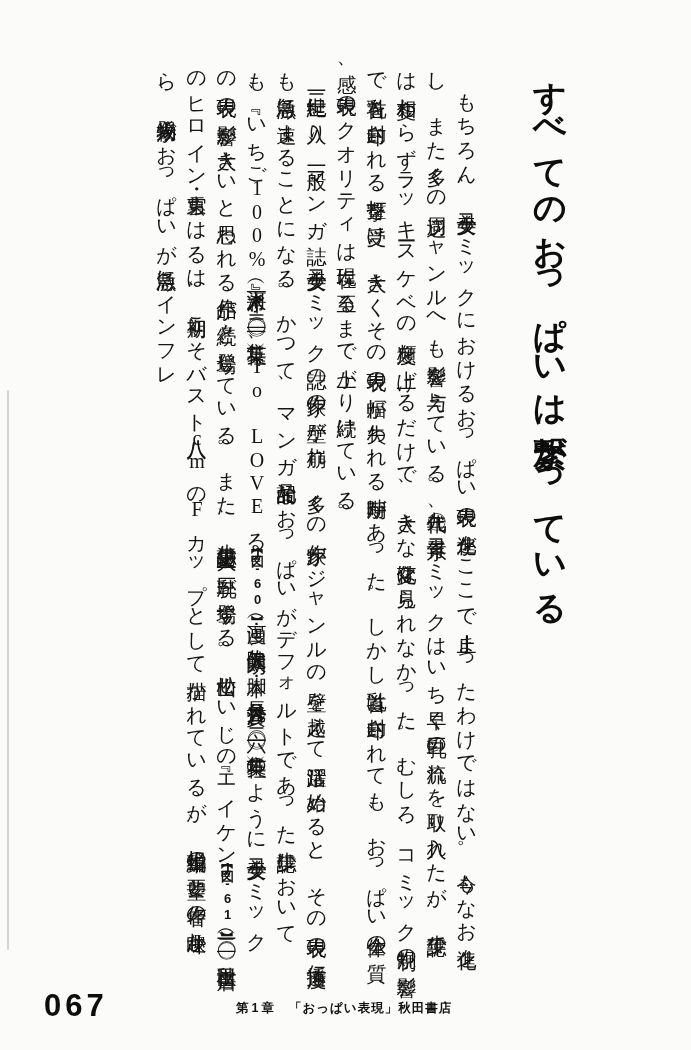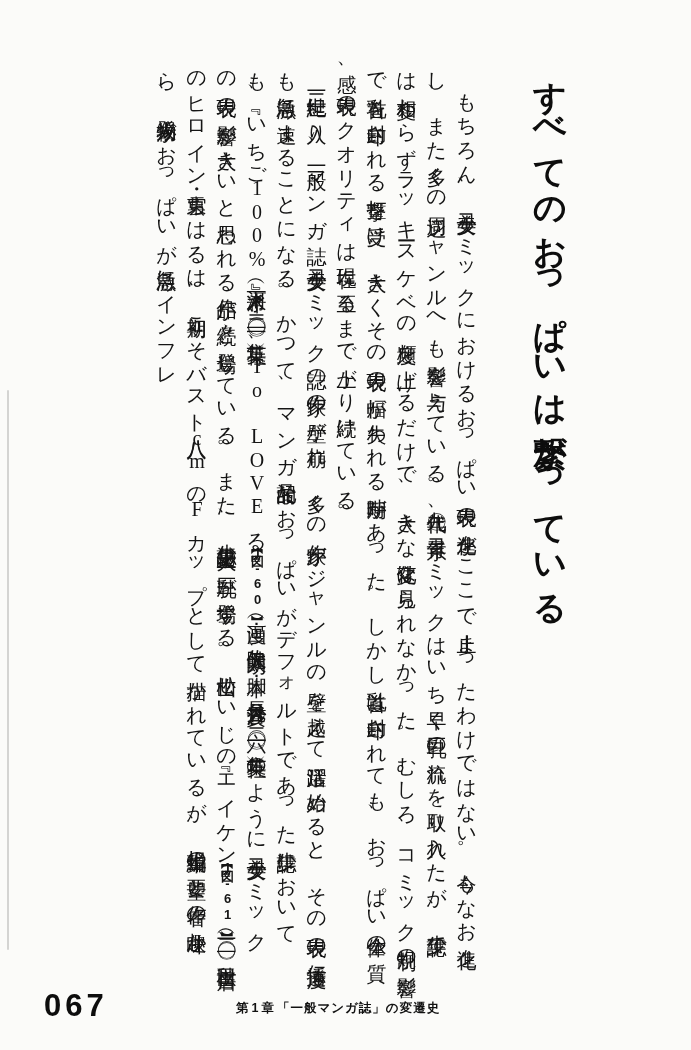--- a/index.html
+++ b/index.html
@@ -40,37 +40,37 @@
     position:absolute;left:44px;top:988px;
     font-family:"Liberation Sans","DejaVu Sans",sans-serif;
     font-weight:700;font-size:31px;letter-spacing:4px;color:#0d0d0d;
   }
   .chapter-line{
     position:absolute;left:236px;top:1000px;
     font-family:"Liberation Sans","DejaVu Sans",sans-serif;
     font-weight:700;font-size:12.5px;color:#111;
     white-space:nowrap;
   }
-  .chapter-line .label{letter-spacing:3px;margin-right:0;}
+  .chapter-line .label{letter-spacing:3px;margin-right:12px;}
   .chapter-line .ctitle{letter-spacing:1px;}
 </style>
 </head>
 <body>
 
 <div class="page">
 
   <div class="edge-line"></div>
 
   <div class="content">
     <h1 class="title">すべてのおっぱいは繋がっている</h1>
     <div>
         <p class="para"><span>もちろん、美少女コミックにおけるおっぱい表現の進化がここで止まったわけではない。今もなお進化し、また多くの周辺ジャンルへも影響を与えている。九〇年代、青年系コミックはいち早く巨乳の流れを取り入れたが、少年誌では相変わらずラッキースケベの頻度を上げるだけで、大きな変化は見られなかった。むしろ、コミック規制の影響で乳首を封印される打撃を受け、大きくその表現の幅が失われる時期があった。しかし乳首は封印されても、おっぱい全体の質感、表現のクオリティは現在に至るまで上がり続けている。</span></p>
         <p class="para"><span>二一世紀に入り、一般マンガ誌、美少女コミック誌の作家の壁が崩れ、多くの作家がジャンルの壁を越えて活躍し始めると、その表現の伝播速度も急激に速まることになる。かつて、マンガ記号的なおっぱいがデフォルトであった少年誌においても、『いちご</span><span class="up">100%</span><span>』（河下水希／二〇〇二、集英社）、『</span><span class="up">To LOVE</span><span>る』</span><span class="fig">【</span><span class="fig up">図1-60</span><span class="fig">】</span><span>（漫画：矢吹健太朗、脚本：長谷見沙貴／二〇〇六、集英社）のように美少女コミックの表現の影響が大きいと思われる作品が続々と登場している。また、少年誌史上最大の巨乳が登場する。松山せいじの『エイケン』</span><span class="fig">【</span><span class="fig up">図1-61</span><span class="fig">】</span><span>（二〇〇一、秋田書店）のヒロイン・東雲ちはるは、初期こそバスト八八</span><span class="up">cm</span><span>の</span><span class="up">F</span><span>カップとして描かれているが、担当編集の要望と作者の趣味から、登場人物がおっぱいが急激にインフレ</span></p>
       </div>
   </div>
 
   <div class="page-number">067</div>
 
   <div class="chapter-line">
-    <span class="label">第1章</span><span class="ctitle">「一般マンガ誌」の変遷史</span>
+    <span class="label">第1章</span><span class="ctitle">「おっぱい表現」秋田書店</span>
   </div>
 
 </div>
 
 </body></html>

